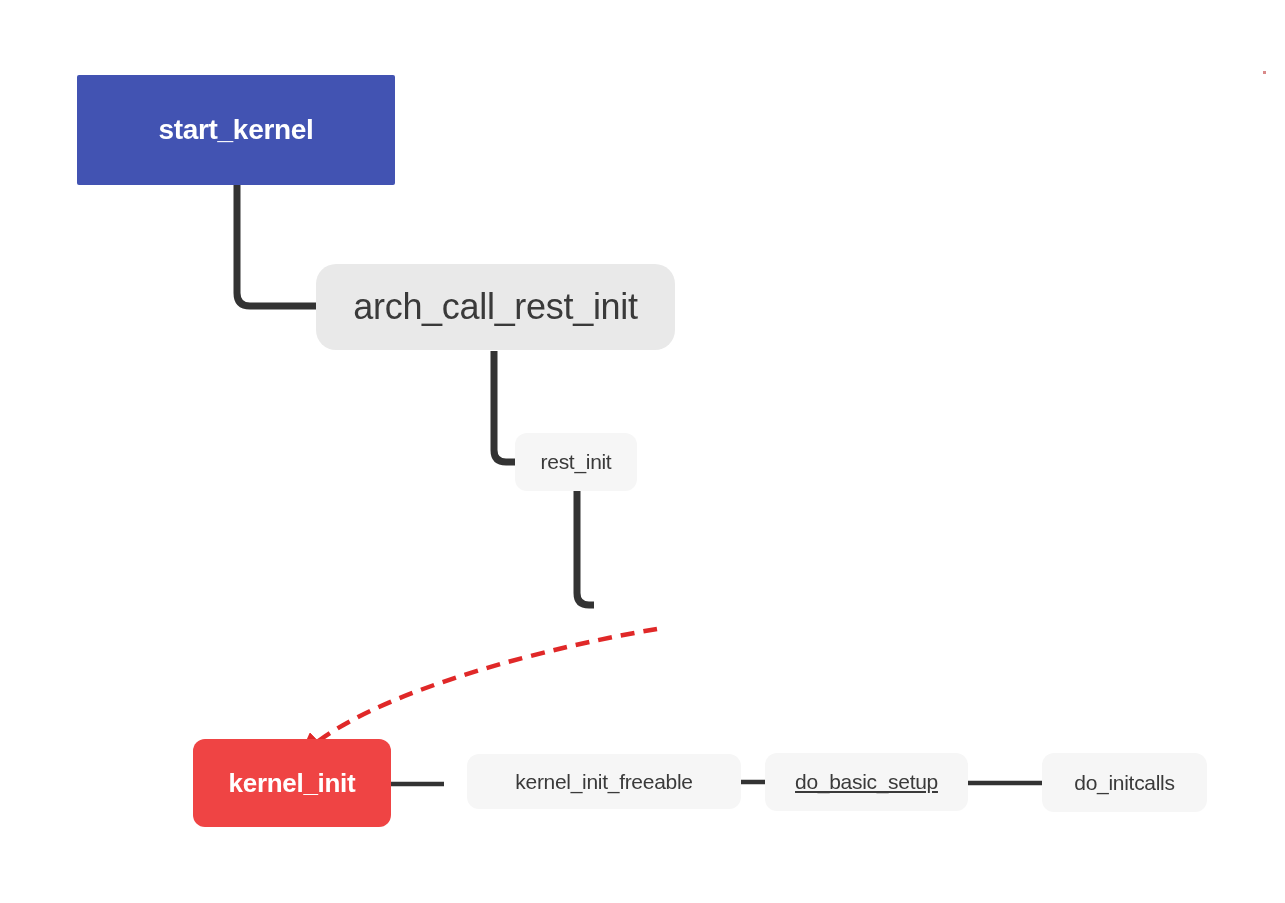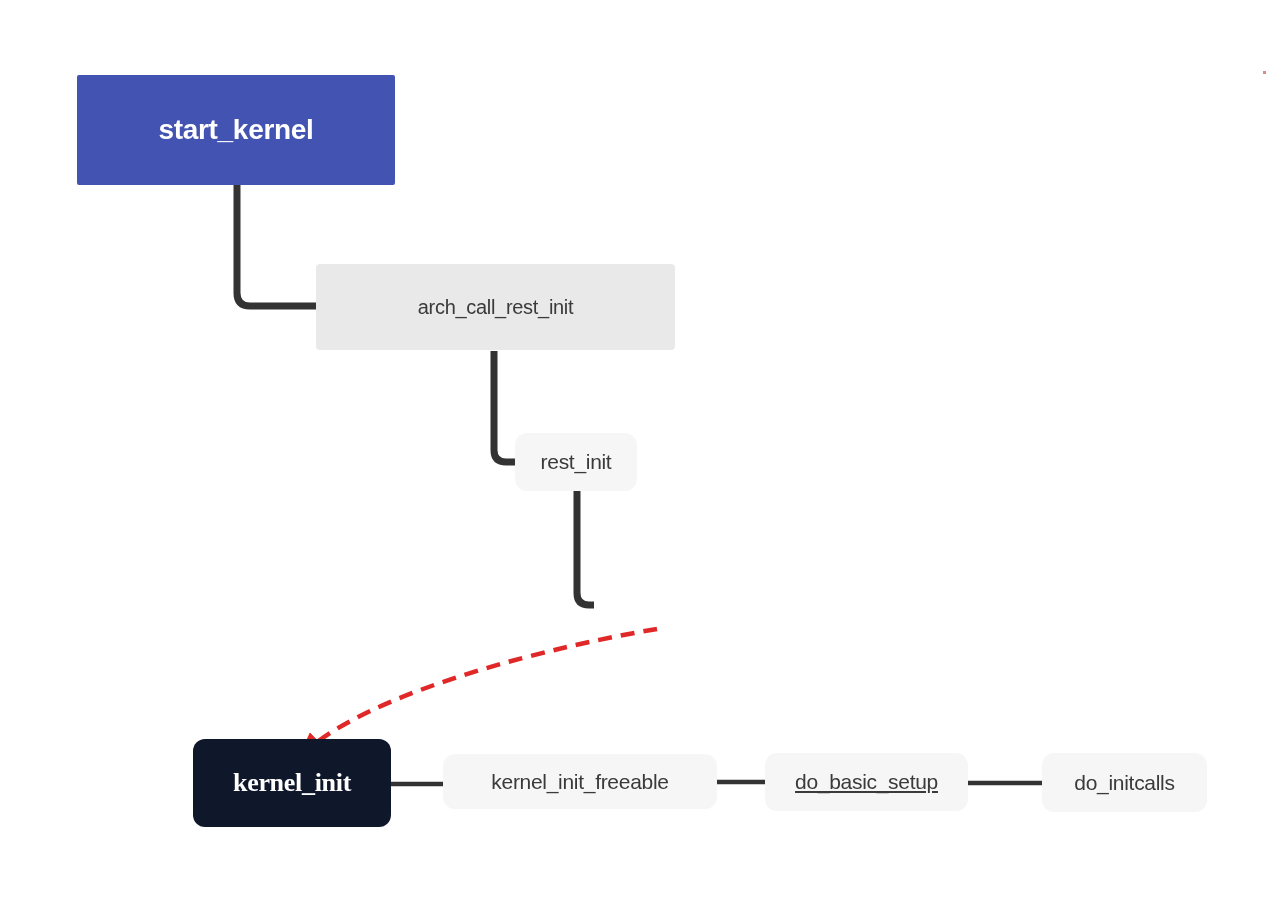--- a/index.html
+++ b/index.html
@@ -33,35 +33,34 @@
   }
   .node-primary {          
     background: #4253b2;
     color: #ffffff;
     font-weight: bold;
     font-size: 28px;
     border-radius: 2px;
   }
   .node-secondary {        
     background: #e9e9e9;
-    font-size: 20px;
-    border-radius: 4px;
+    font-size: 36px;
+    border-radius: 20px;
   }
   .node-light {            
     background: #f6f6f6;
     font-size: 21px;
     border-radius: 12px;
   }
   .node-gray {             
-    background: #0f172a;
+    background: #ef4444;
     color: #ffffff;
     font-weight: bold;
     font-size: 26px;
     border-radius: 12px;
-    font-family: Liberation Serif, serif;
   }
   .edge-solid {
     stroke: #333333;
     stroke-width: 7;
     fill: none;
   }
   .edge-thin {
     stroke: #333333;
     stroke-width: 4.5;
     fill: none;
@@ -106,21 +105,21 @@
 
   <div class="node node-primary" style="left:77px; top:75px; width:318px; height:110px;">start_kernel</div>
 
   <div class="node node-secondary" style="left:316px; top:264px; width:359px; height:86px;">arch_call_rest_init</div>
 
   <div class="node node-light" style="left:515px; top:433px; width:122px; height:58px;">rest_init</div>
 
 
   <div class="node node-gray" style="left:193px; top:739px; width:198px; height:88px;">kernel_init</div>
 
-  <div class="node node-light" style="left:443px; top:754px; width:274px; height:55px;">kernel_init_freeable</div>
+  <div class="node node-light" style="left:467px; top:754px; width:274px; height:55px;">kernel_init_freeable</div>
 
   <div class="node node-light" style="left:765px; top:753px; width:203px; height:58px;text-decoration:underline;">do_basic_setup</div>
 
   <div class="node node-light" style="left:1042px; top:753px; width:165px; height:59px;">do_initcalls</div>
 
   <div class="artifact-dot"></div>
 
 </div>
 
 </body></html>

